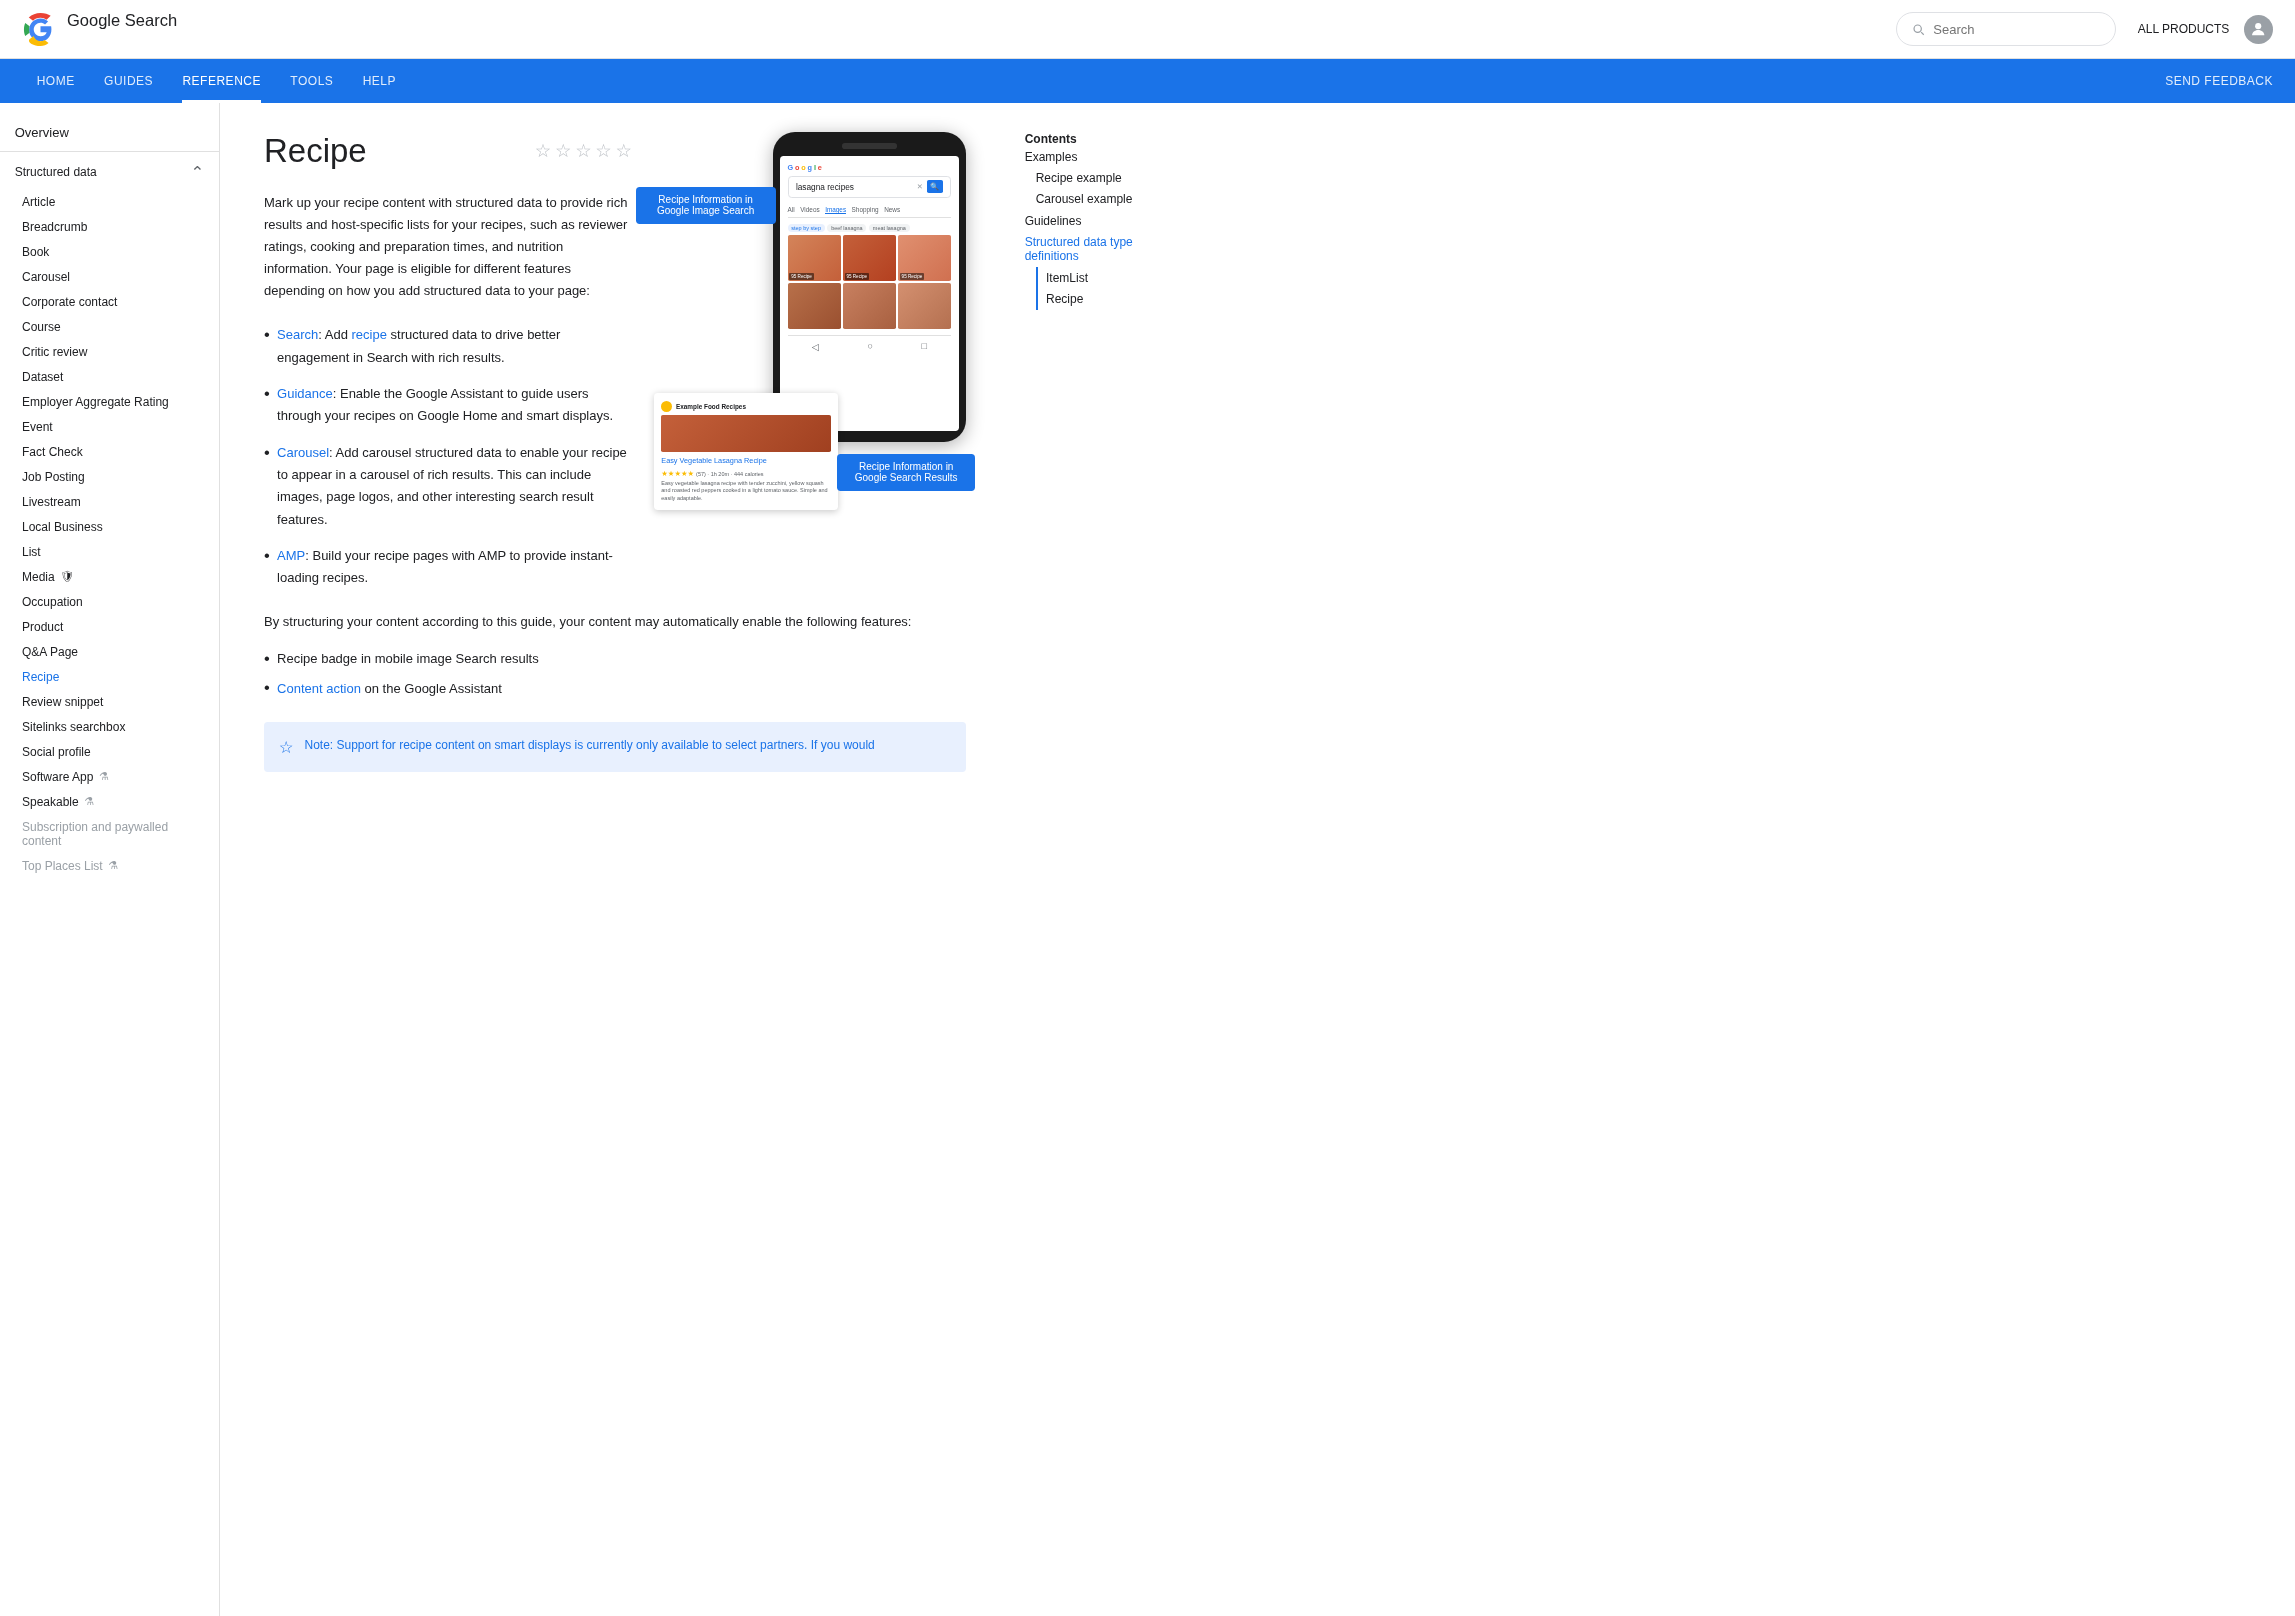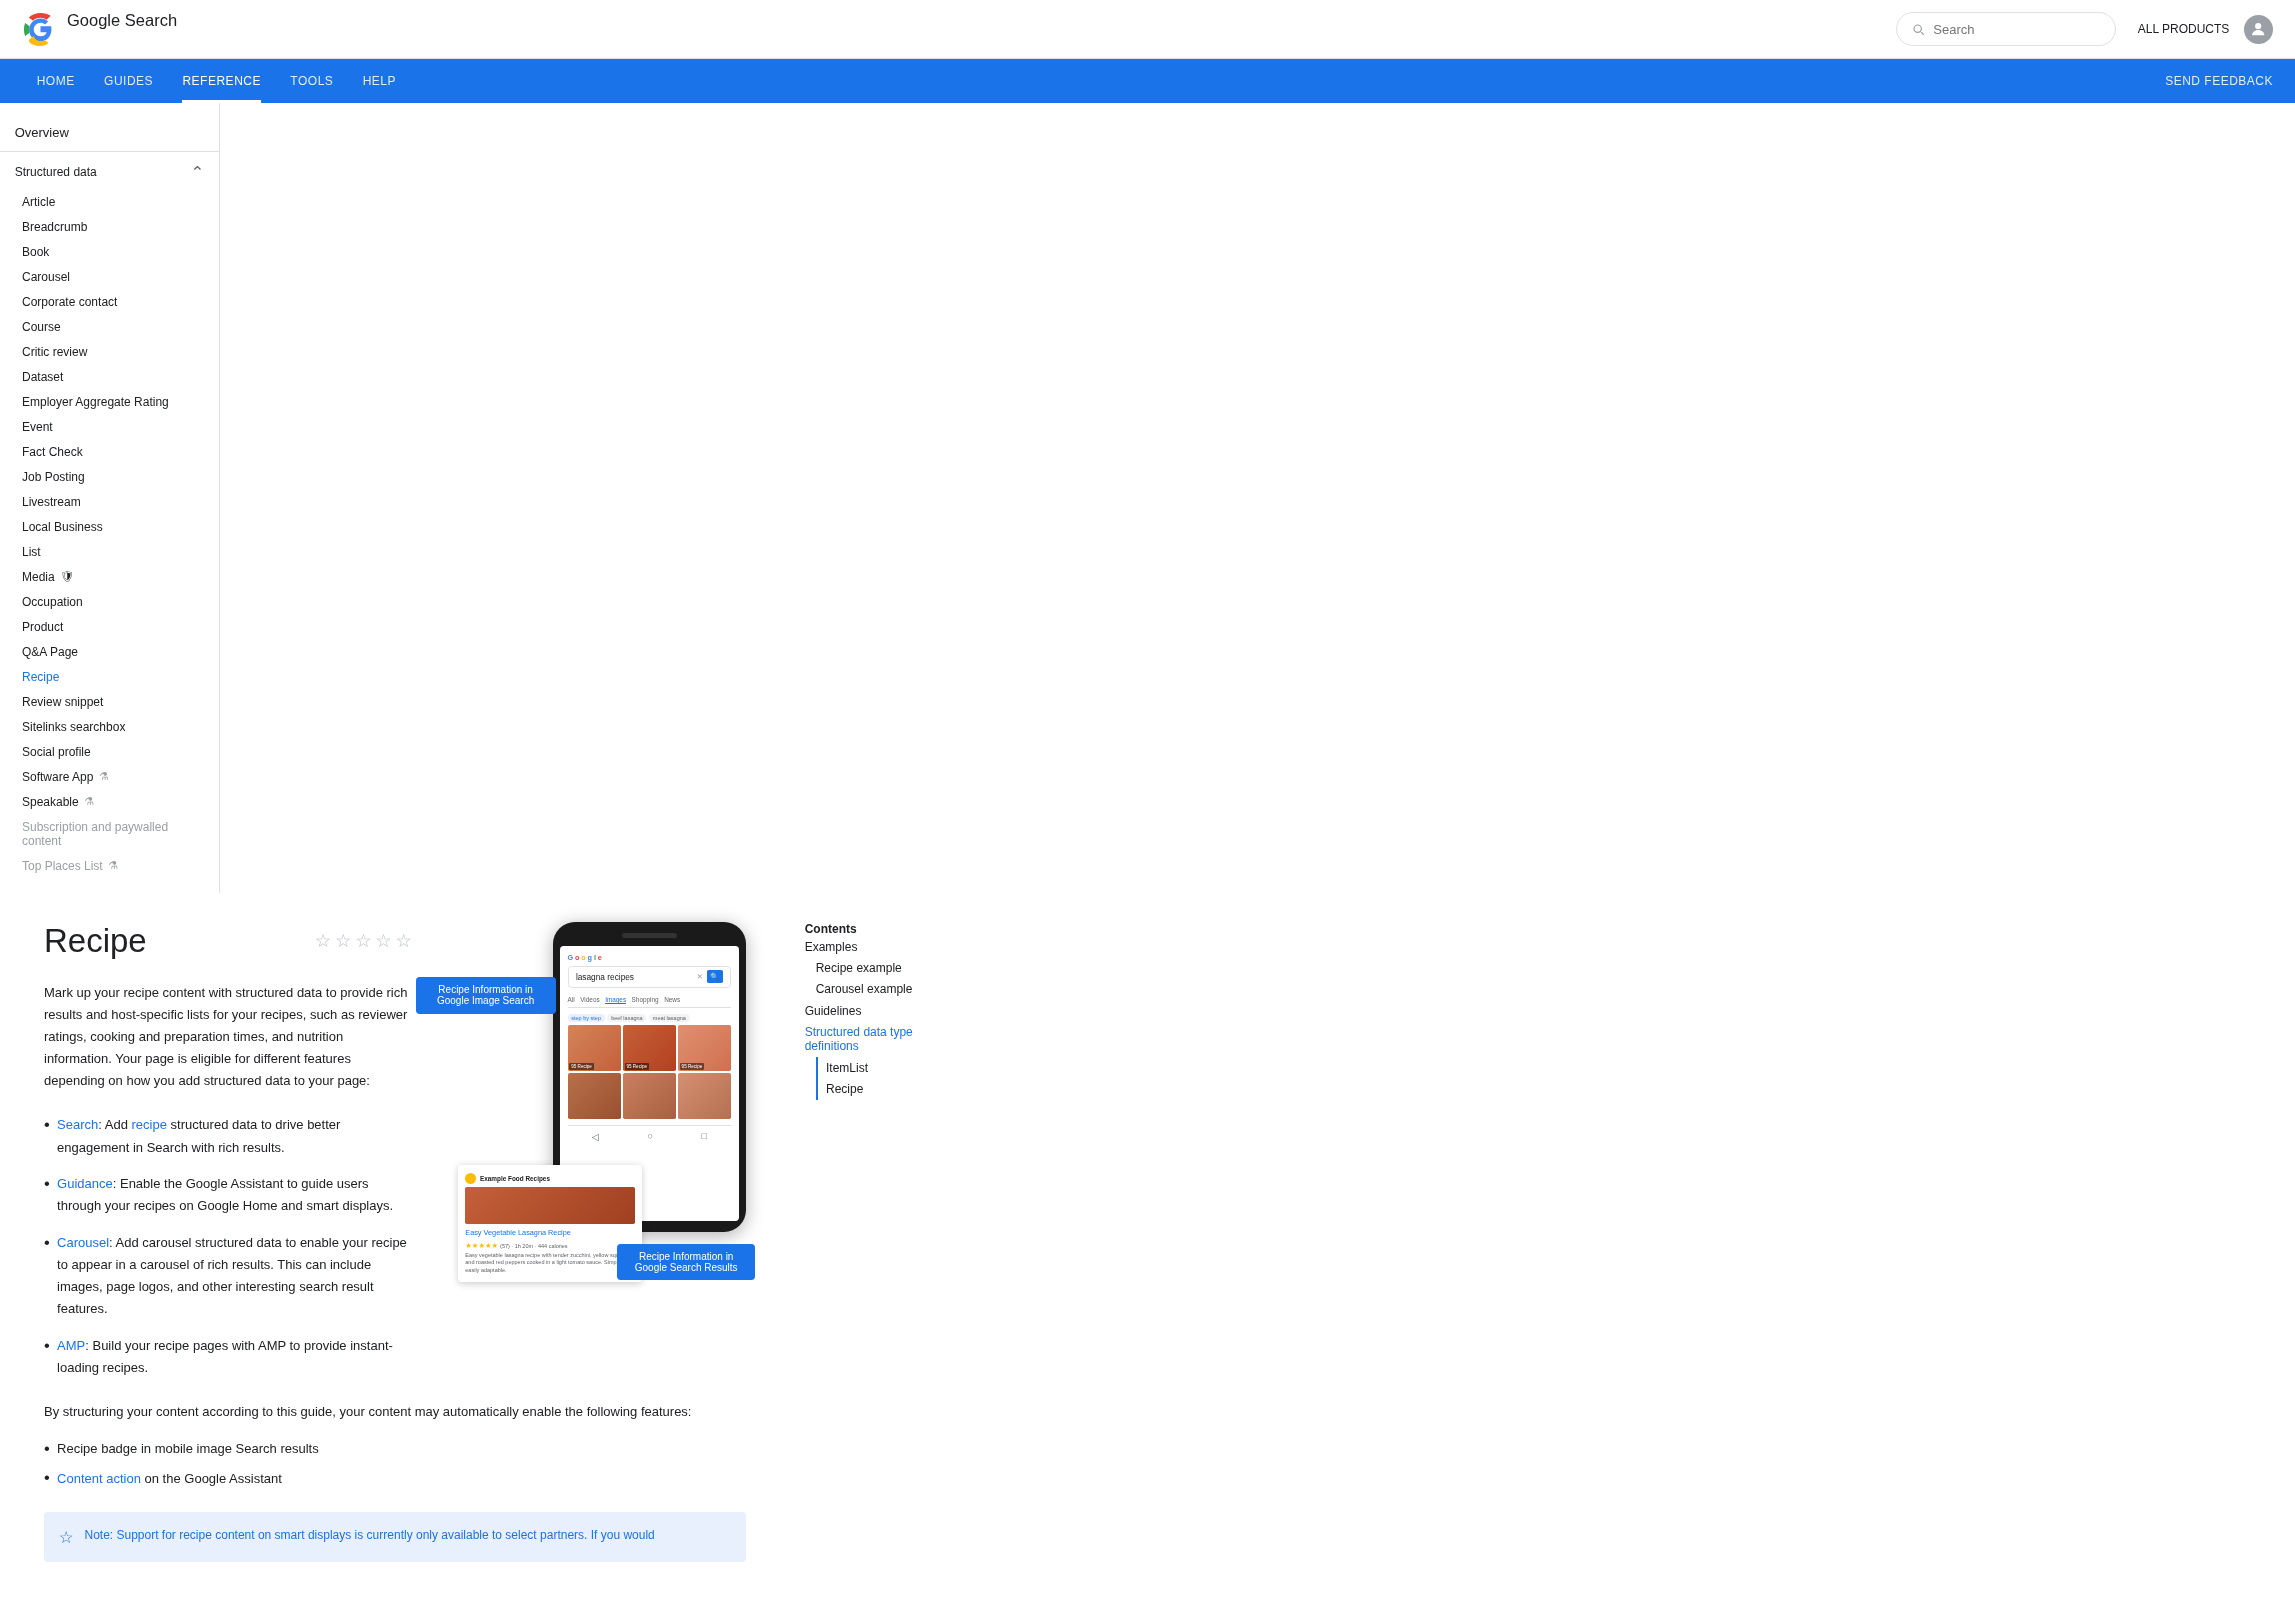--- a/index.html
+++ b/index.html
@@ -104,21 +104,20 @@
       font-weight: 500;
       letter-spacing: 0.5px;
       cursor: pointer;
       text-transform: uppercase;
     }
 
     
     .main-layout {
       display: flex;
       min-height: calc(100vh - 103px);
-      flex-direction: column;
     }
 
     
     .sidebar {
       width: 220px;
       min-width: 220px;
       border-right: 0.9px solid #e0e0e0;
       padding: 14.7px 0;
       overflow-y: auto;
     }
@@ -661,21 +660,21 @@
                   </div>
                 </div>
               </div>
             </div>
           </div>
 
           <div class="callout-box callout-top">
             <span>Recipe Information in Google Image Search</span>
           </div>
 
-          <div class="search-results-card" style="bottom:26px; left:0;margin-left:24px;">
+          <div class="search-results-card" style="bottom:8px; left:0;">
             <div style="display:flex; align-items:center; gap:3.7px; margin-bottom:3.7px;">
               <div style="width:11px; height:11px; background:#fbbc04; border-radius:50%;"></div>
               <span style="font-size:6.4px; font-weight:bold; color:#202124;">Example Food Recipes</span>
             </div>
             <div class="search-card-image"></div>
             <div class="search-card-title">Easy Vegetable Lasagna Recipe</div>
             <div class="search-card-stars">
               <span>★★★★★</span>
               <span style="color:#5f6368; font-size:5.5px;">(57) · 1h 20m · 444 calories</span>
             </div>

